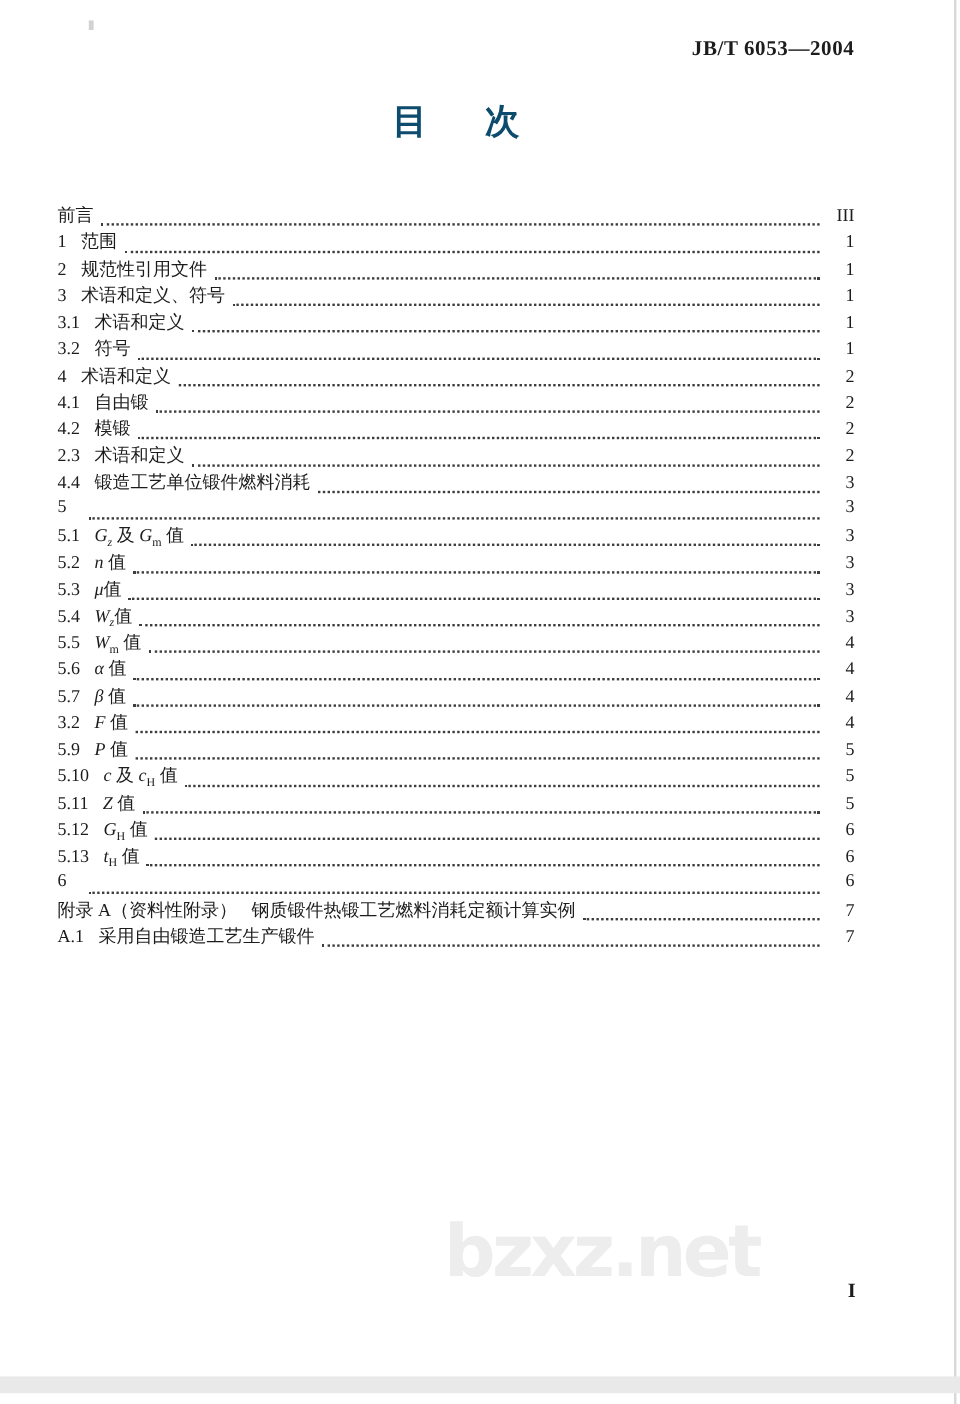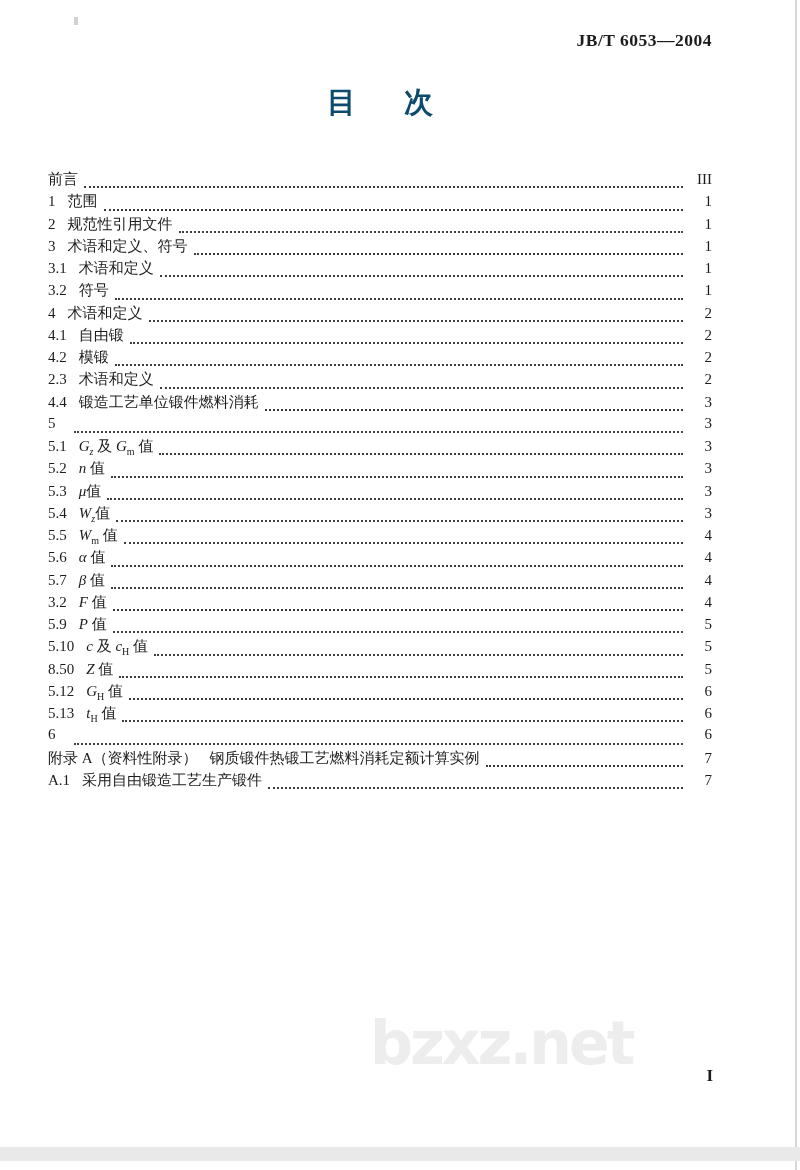--- a/index.html
+++ b/index.html
@@ -272,21 +272,21 @@
     <span class="dots"></span>
     <span class="pg">5</span>
   </div>
         <div class="toc-row">
     <span class="num">5.10</span>
     <span class="label"><span class="it">c</span><span> 及 </span><span class="it">c</span><sub>H</sub><span> 值</span></span>
     <span class="dots"></span>
     <span class="pg">5</span>
   </div>
         <div class="toc-row">
-    <span class="num">8.50</span>
+    <span class="num">5.11</span>
     <span class="label"><span class="it">Z</span><span> 值</span></span>
     <span class="dots"></span>
     <span class="pg">5</span>
   </div>
         <div class="toc-row">
     <span class="num">5.12</span>
     <span class="label"><span class="it">G</span><sub>H</sub><span> 值</span></span>
     <span class="dots"></span>
     <span class="pg">6</span>
   </div>

